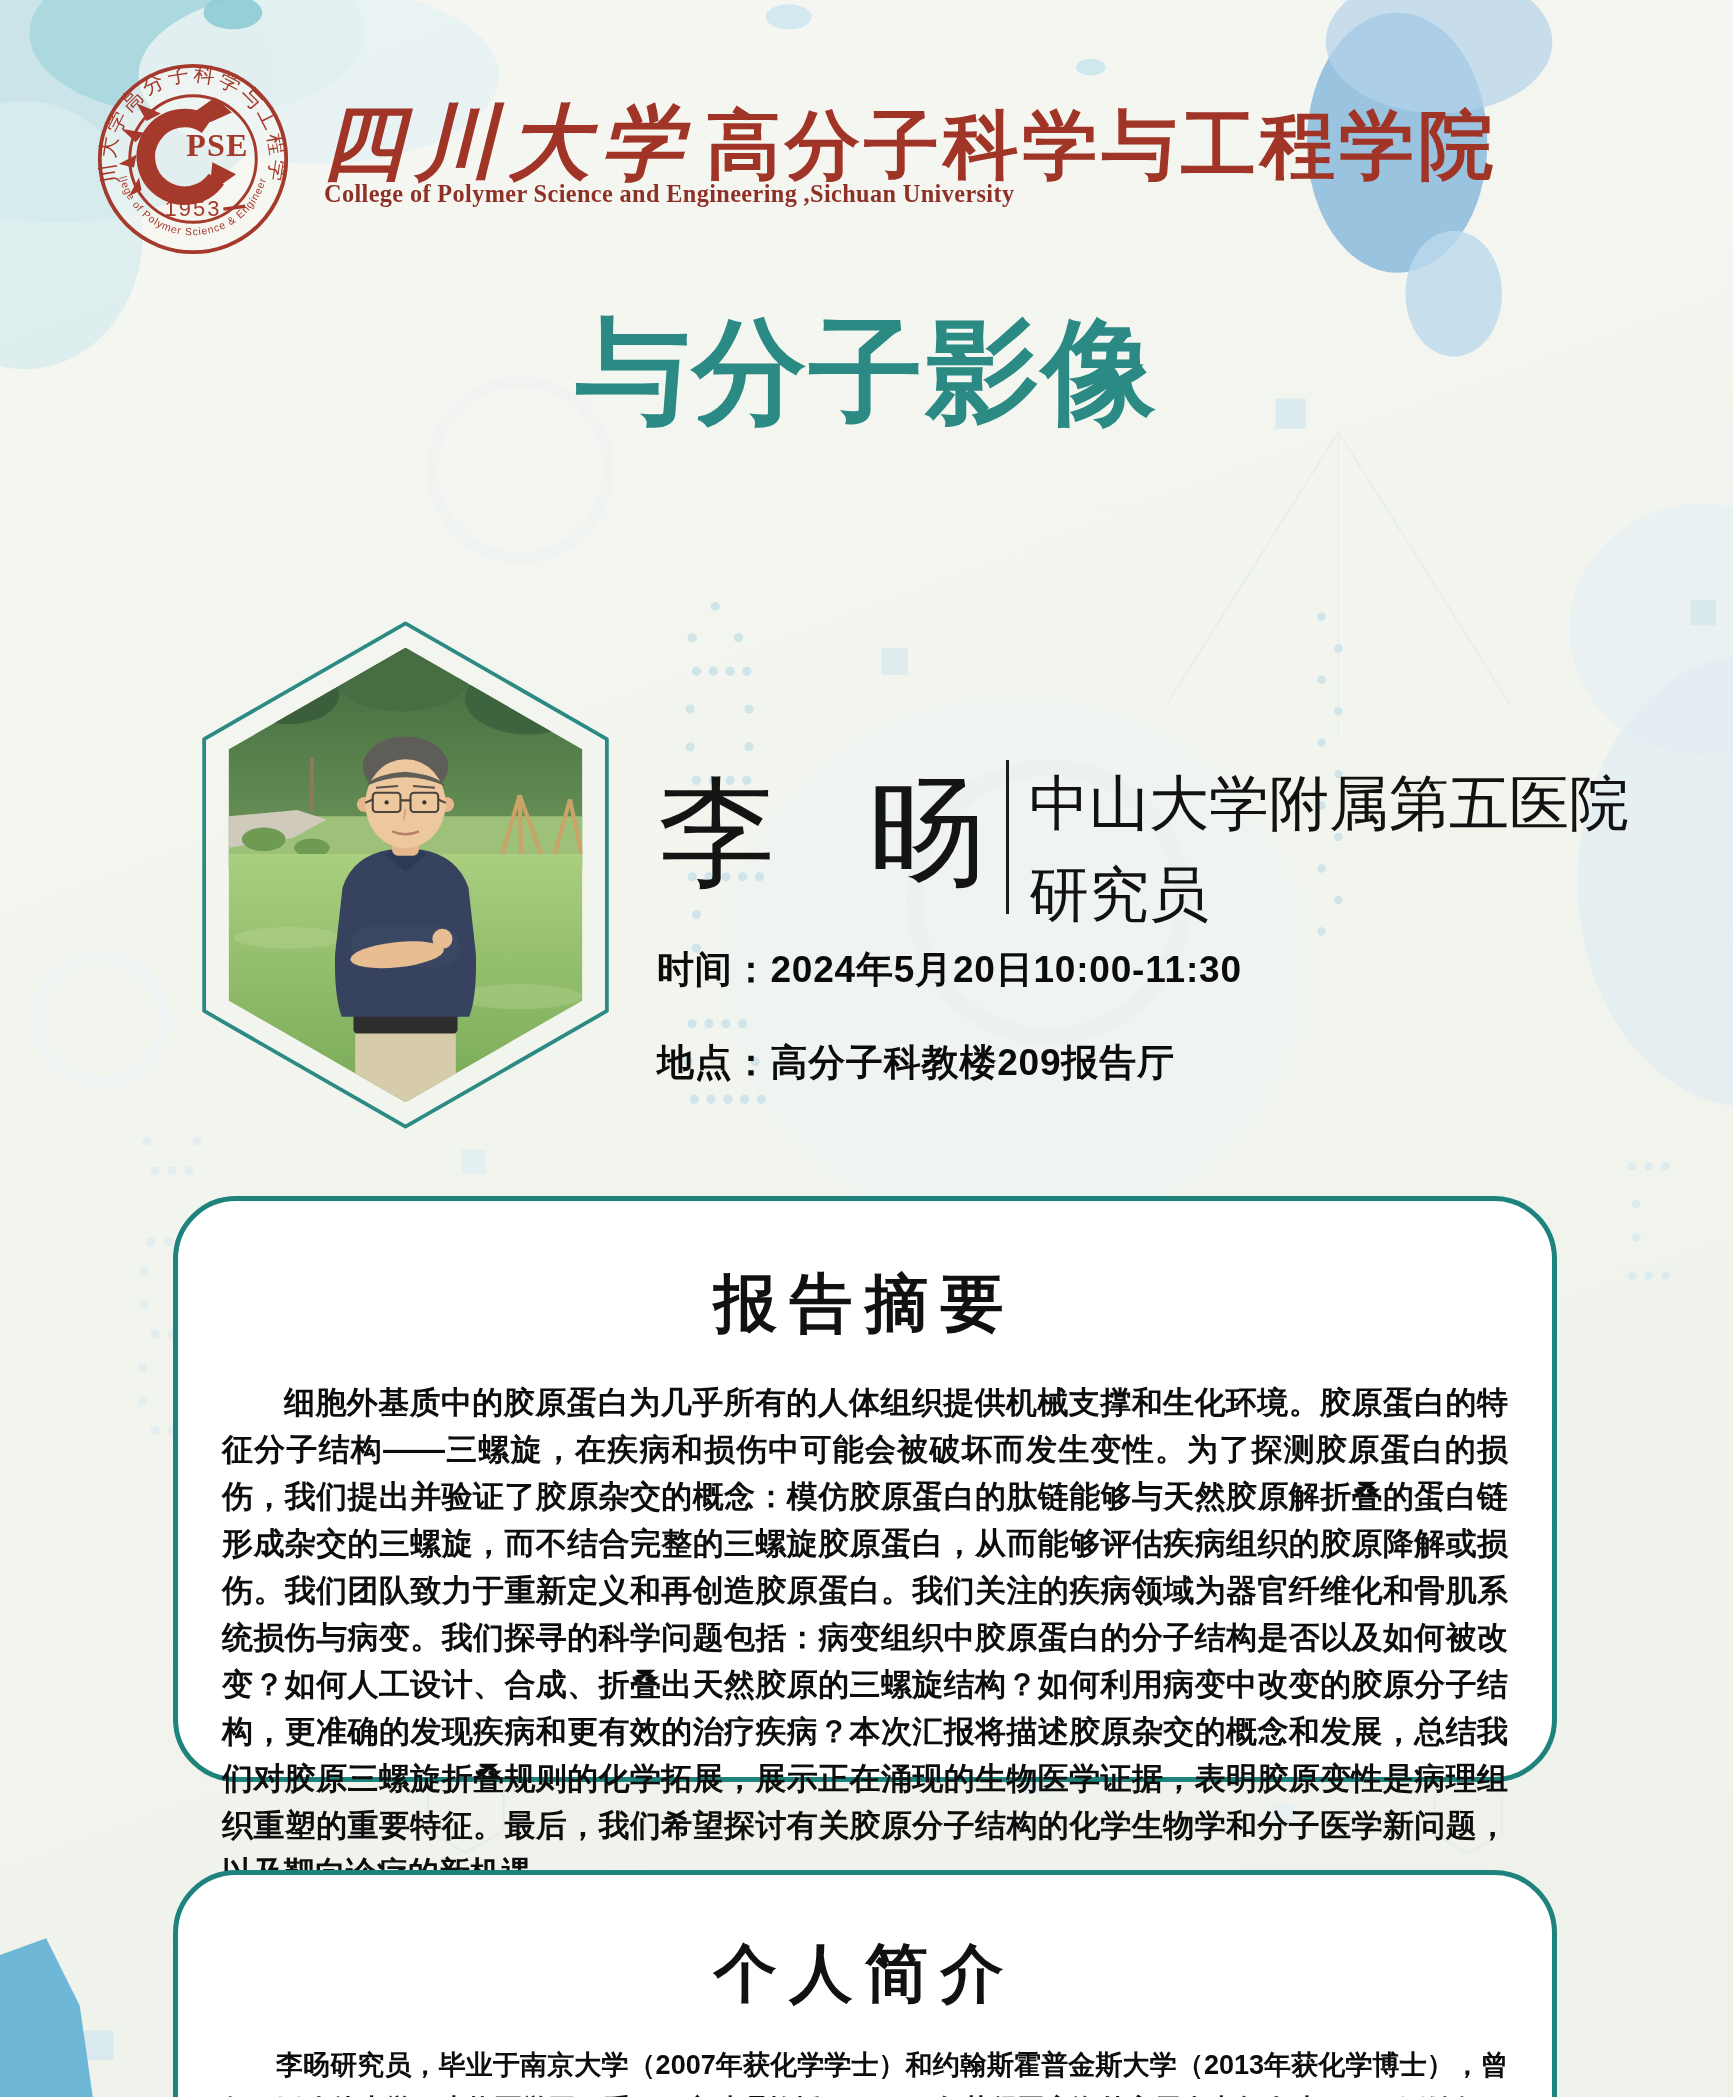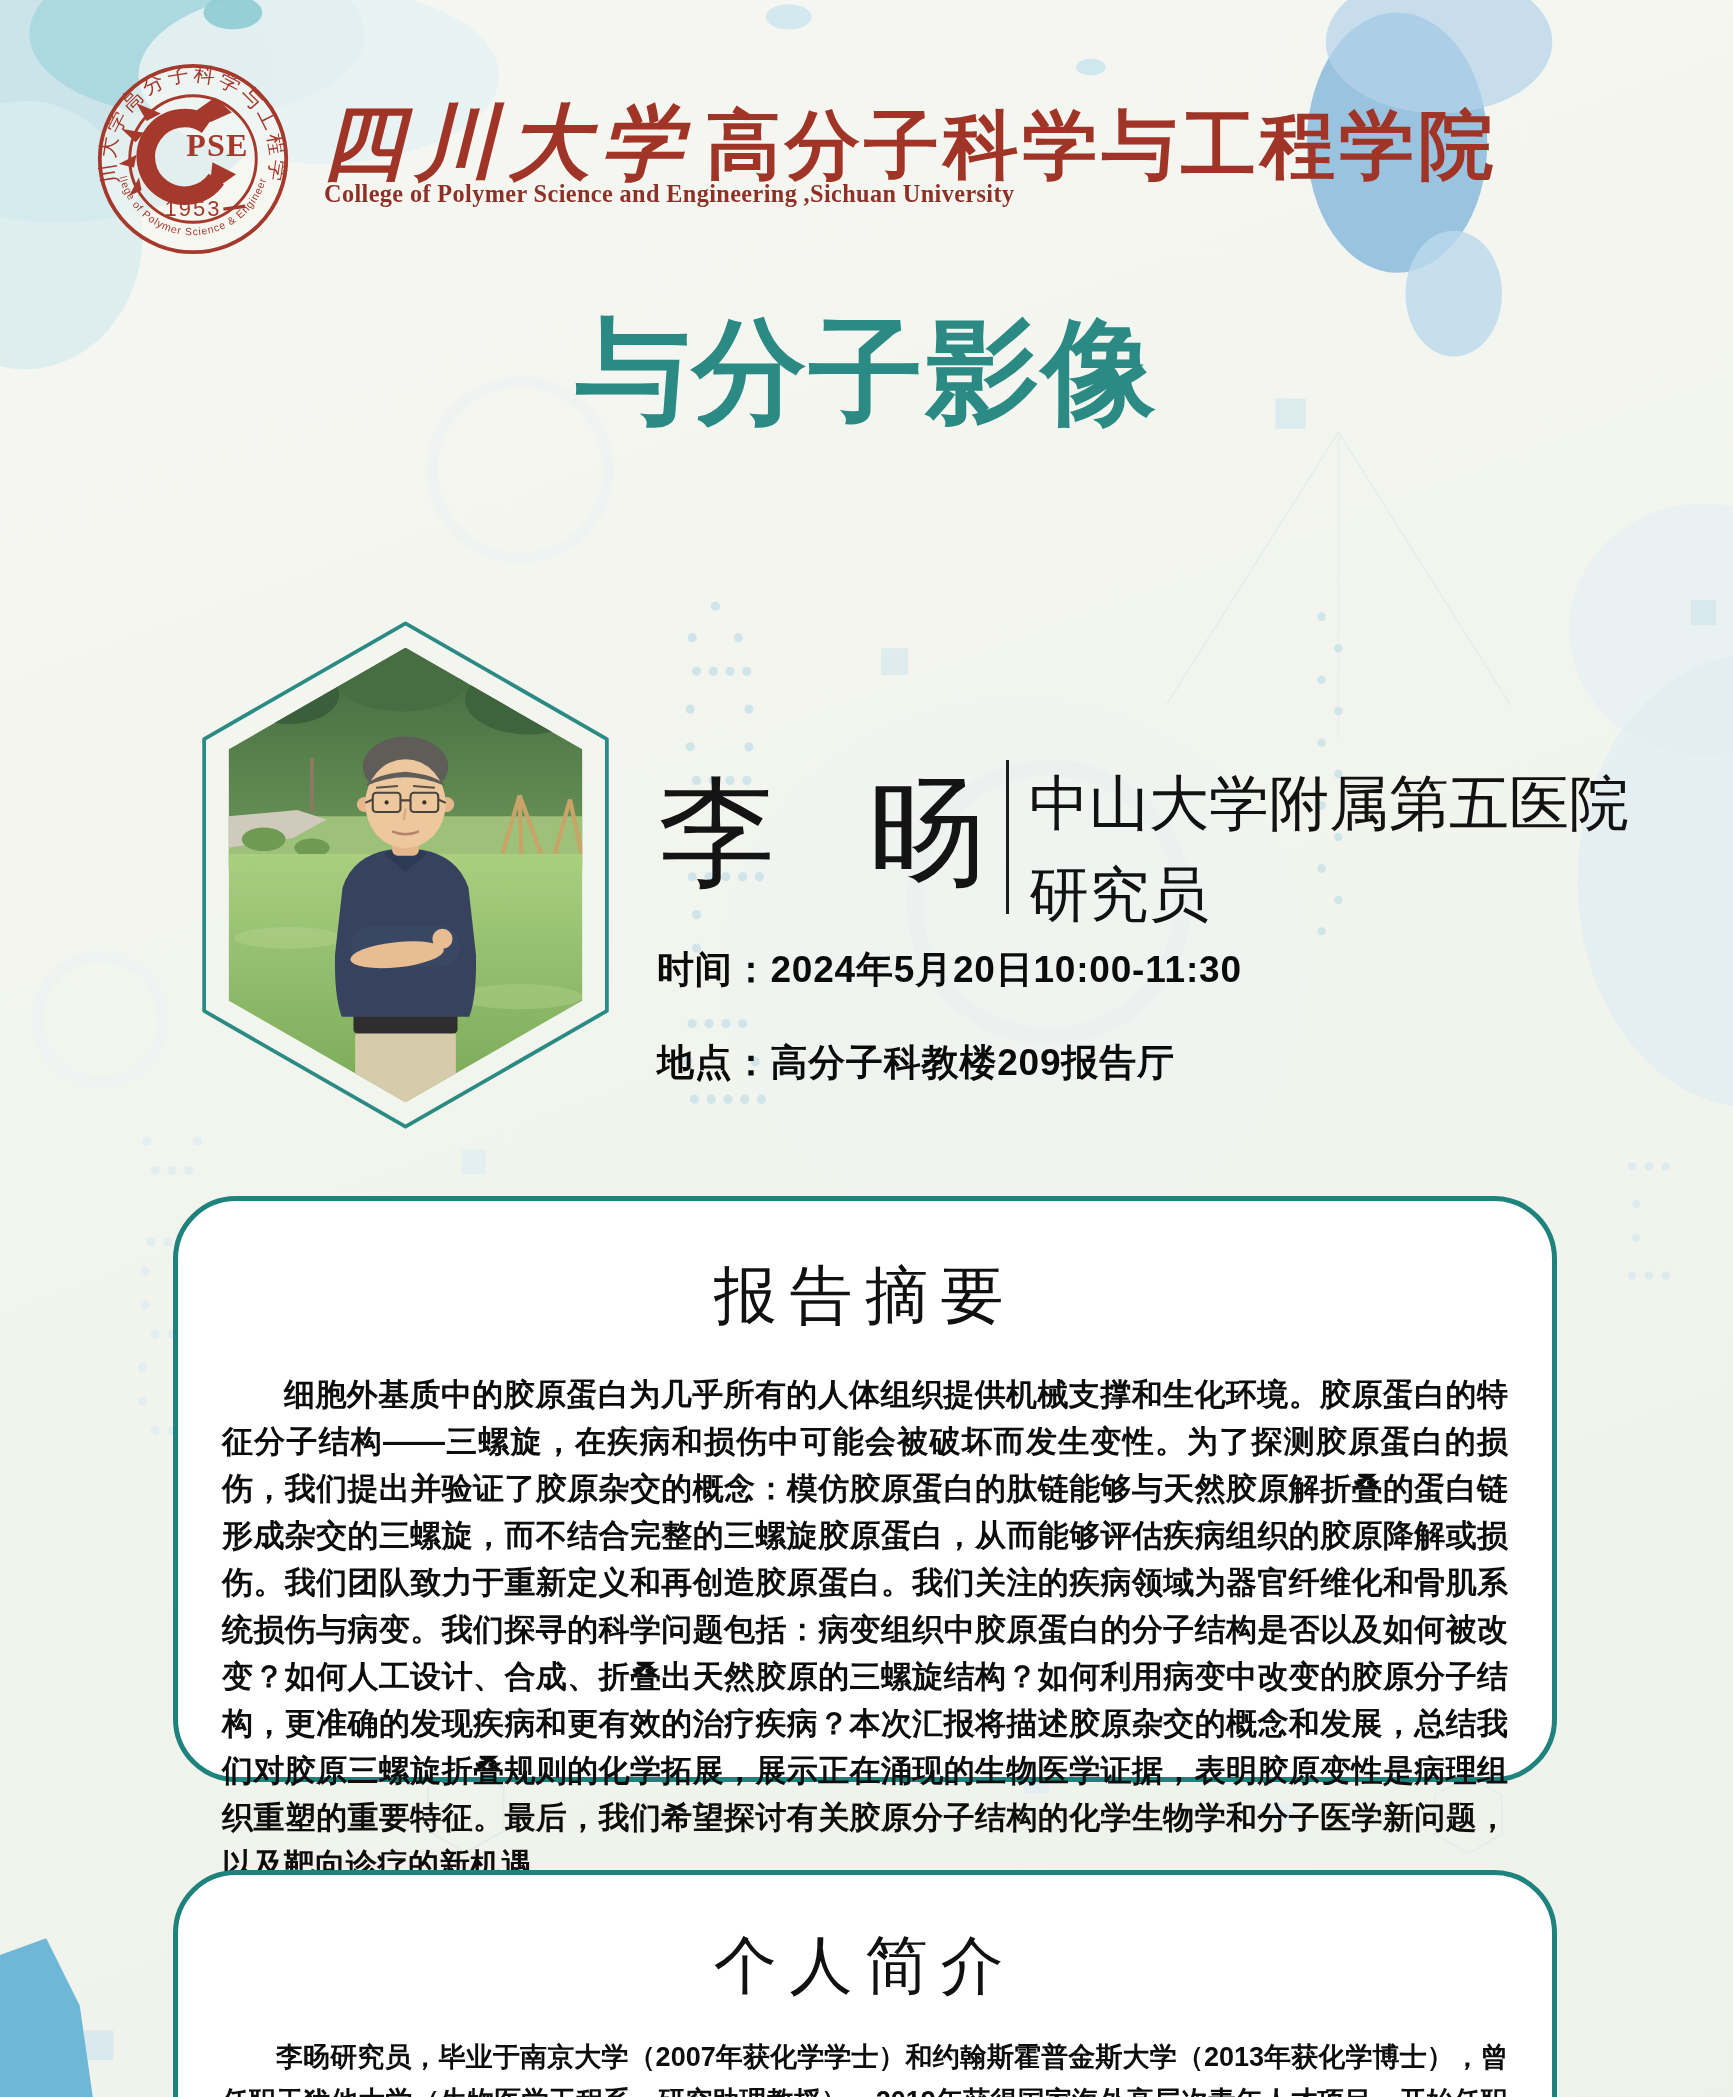--- a/index.html
+++ b/index.html
@@ -33,22 +33,22 @@
         font-size:118px;line-height:118px;font-weight:500;}
   .vline{position:absolute;left:1006px;top:760px;width:3.4px;height:154px;background:#1d1d1d;z-index:2;}
   .affil{position:absolute;left:1029px;top:758px;z-index:2;color:#121212;
          font-size:60px;line-height:91px;font-weight:500;white-space:nowrap;}
   .meta{position:absolute;left:657px;top:923px;z-index:2;color:#0b0b0b;
         font-size:37px;line-height:93px;font-weight:800;letter-spacing:0.8px;white-space:nowrap;}
 
   
   .box{position:absolute;left:173px;width:1384px;background:#ffffff;z-index:2;
        border:5.5px solid #1f837d;border-radius:63px;box-sizing:border-box;}
-  .box h2{margin:8px;text-align:center;color:#111;font-size:63px;letter-spacing:12.6px;
-          font-weight:400;font-family:"Liberation Sans","DejaVu Sans",sans-serif;}
+  .box h2{margin:16px;text-align:center;color:#111;font-size:63px;letter-spacing:12.6px;
+          font-weight:700;font-family:"Liberation Sans","DejaVu Sans",sans-serif;}
   .box p{margin:0;color:#0d0d0d;text-align:justify;text-indent:2em;font-weight:600;}
   .box-abstract{top:1196px;height:586px;padding:44px 44px 0;}
   .box-abstract p{margin-top:32px;font-size:31px;line-height:47px;}
   .box-bio{top:1870px;height:538px;padding:40px 44px 0;}
   .box-bio p{margin-top:26px;font-size:27px;line-height:44px;}
 </style>
 </head>
 <body>
 
 <div class="page">

